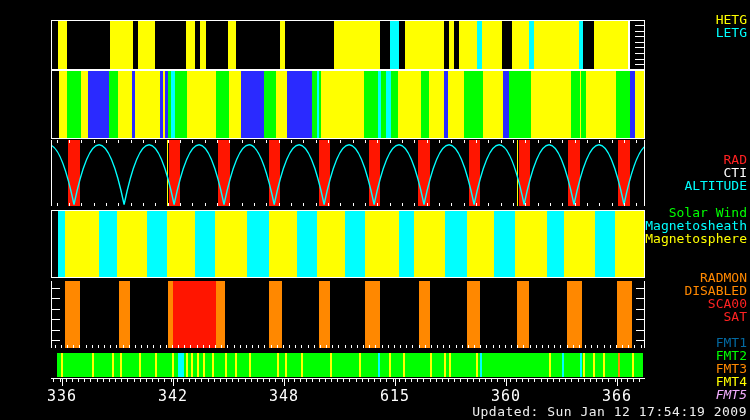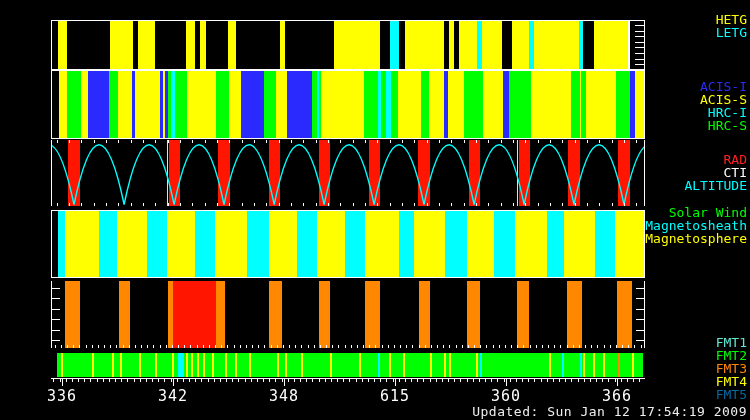--- a/index.html
+++ b/index.html
@@ -409,42 +409,42 @@
       <div class="seg" style="left: 429.36px; width: 1.47991px; background: rgb(0, 255, 255);"></div>
       <div class="seg" style="left: 511.31px; width: 1.47991px; background: rgb(0, 255, 255);"></div>
       <div class="seg" style="left: 529.254px; width: 1.47991px; background: rgb(0, 255, 255);"></div>
       <div class="seg" style="left: 567.362px; width: 1.47991px; background: rgb(255, 136, 0);"></div>
     </div>
 
   <div class="lblgroup" style="top:14px">
       <div style="color: rgb(255, 255, 0); margin-left: 8px;">HETG</div>
       <div style="color: rgb(0, 255, 255);">LETG</div>
     </div>
-  <div class="lblgroup" style="top:81px">
-      <div style="color: rgb(42, 42, 255);">ACIS-I</div>
-      <div style="color: rgb(255, 255, 0);">ACIS-S</div>
-      <div style="color: rgb(0, 255, 255);">HRC-I</div>
-      <div style="color: rgb(0, 255, 0);">HRC-S</div>
-    </div>
   <div class="lblgroup" style="top:207px">
       <div style="color: rgb(0, 255, 0);">Solar Wind</div>
       <div style="color: rgb(0, 255, 255);">Magnetosheath</div>
       <div style="color: rgb(255, 255, 0);">Magnetosphere</div>
     </div>
   <div class="lblgroup" style="top:154px">
       <div style="color: rgb(255, 34, 34);">RAD</div>
       <div style="color: rgb(255, 255, 255);">CTI</div>
       <div style="color: rgb(0, 255, 255);">ALTITUDE</div>
     </div>
+  <div class="lblgroup" style="top:272px">
+      <div style="color: rgb(255, 136, 0);">RADMON</div>
+      <div style="color: rgb(255, 136, 0);">DISABLED</div>
+      <div style="color: rgb(255, 34, 34);">SCA00</div>
+      <div style="color: rgb(255, 34, 34);">SAT</div>
+    </div>
   <div class="lblgroup" style="top:337px">
-      <div style="color: #5eead4;">FMT1</div>
+      <div style="color: #0369a1;">FMT1</div>
       <div style="color: rgb(0, 255, 0);">FMT2</div>
       <div style="color: rgb(255, 136, 0);">FMT3</div>
       <div style="color: rgb(255, 255, 0);">FMT4</div>
-      <div style="color: #0369a1;">FMT5</div>
+      <div style="color: #f0abfc; font-style: italic;">FMT5</div>
     </div>
 
   <div id="xaxis">
       <div class="tick" style="left: 2.40486px; top: 0px; width: 1px; height: 3px;"></div>
       <div class="tick" style="left: 8.57116px; top: 0px; width: 1px; height: 3px;"></div>
       <div class="tick" style="left: 14.7375px; top: 0px; width: 1px; height: 3px;"></div>
       <div class="tick" style="left: 20.9038px; top: 0px; width: 1px; height: 3px;"></div>
       <div class="tick" style="left: 27.0701px; top: 0px; width: 1px; height: 3px;"></div>
       <div class="tick" style="left: 33.2364px; top: 0px; width: 1px; height: 3px;"></div>
       <div class="tick" style="left: 39.4027px; top: 0px; width: 1px; height: 3px;"></div>

